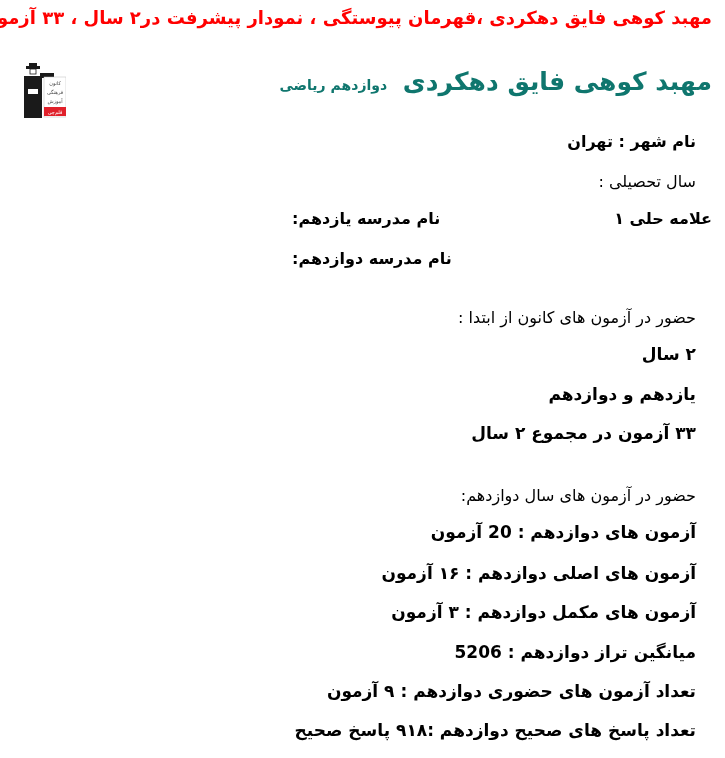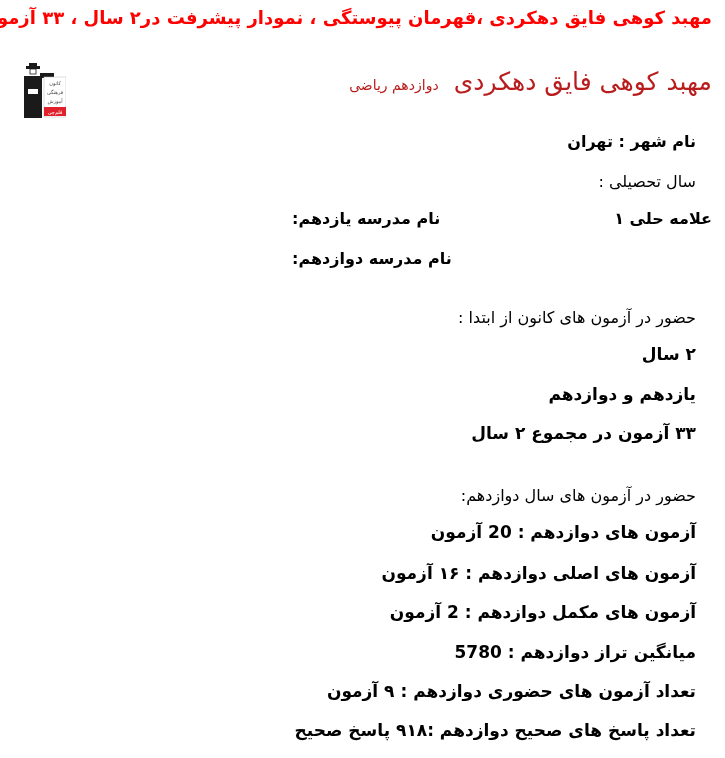--- a/index.html
+++ b/index.html
@@ -37,22 +37,22 @@
       width: 44px;
       height: 55px;
     }
     .heading {
       position: absolute;
       top: 64px;
       right: 13px;
       left: 0;
       text-align: right;
       white-space: nowrap;
-      color: #b91c1c;
-      font-weight: normal;
+      color: #0f766e;
+      font-weight: bold;
     }
     .heading .name {
       font-size: 25px;
       line-height: 36px;
     }
     .heading .grade {
       font-size: 14px;
       line-height: 36px;
       margin-right: 10px;
     }
@@ -139,16 +139,16 @@
 </div>
 
 <div class="line red rtl" style="top:307px;">حضور در آزمون های کانون از ابتدا :</div>
 <div class="line bold big rtl" style="top:343px;">۲ سال</div>
 <div class="line bold big rtl" style="top:383px;">یازدهم و دوازدهم</div>
 <div class="line bold big rtl" style="top:422px;">۳۳ آزمون در مجموع ۲ سال</div>
 
 <div class="line red rtl" style="top:485px;">حضور در آزمون های سال دوازدهم:</div>
 <div class="line bold big rtl" style="top:521px;">آزمون های دوازدهم : 20 آزمون</div>
 <div class="line bold big rtl" style="top:562px;">آزمون های اصلی دوازدهم : ۱۶ آزمون</div>
-<div class="line bold big rtl" style="top:601px;">آزمون های مکمل دوازدهم : 2 آزمون</div>
-<div class="line bold big rtl" style="top:641px;">میانگین تراز دوازدهم : 5780</div>
+<div class="line bold big rtl" style="top:601px;">آزمون های مکمل دوازدهم : ۳ آزمون</div>
+<div class="line bold big rtl" style="top:641px;">میانگین تراز دوازدهم : 5206</div>
 <div class="line bold big rtl" style="top:680px;">تعداد آزمون های حضوری دوازدهم : ۹ آزمون</div>
 <div class="line bold big rtl" style="top:719px;">تعداد پاسخ های صحیح دوازدهم :۹۱۸ پاسخ صحیح</div>
 
 </body></html>

